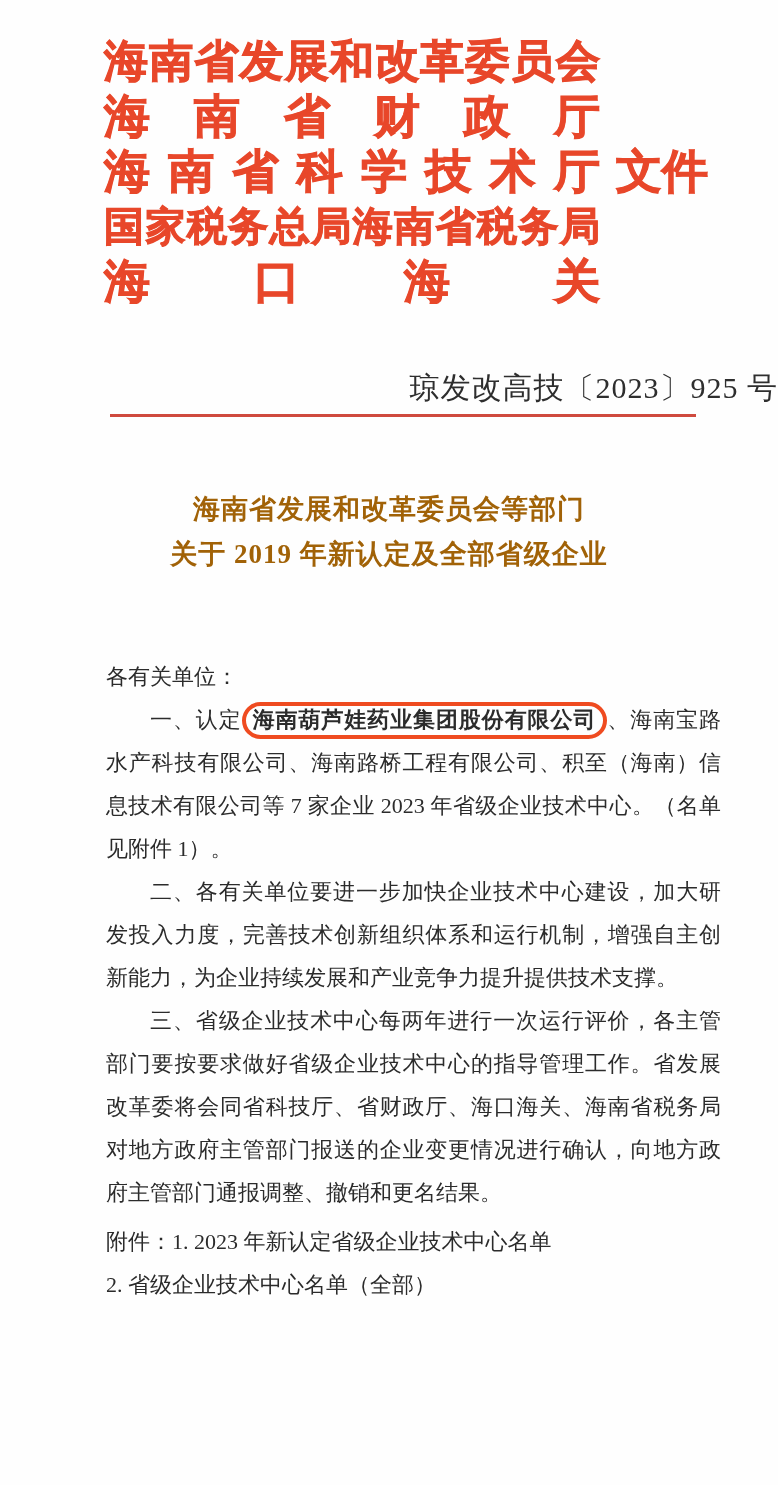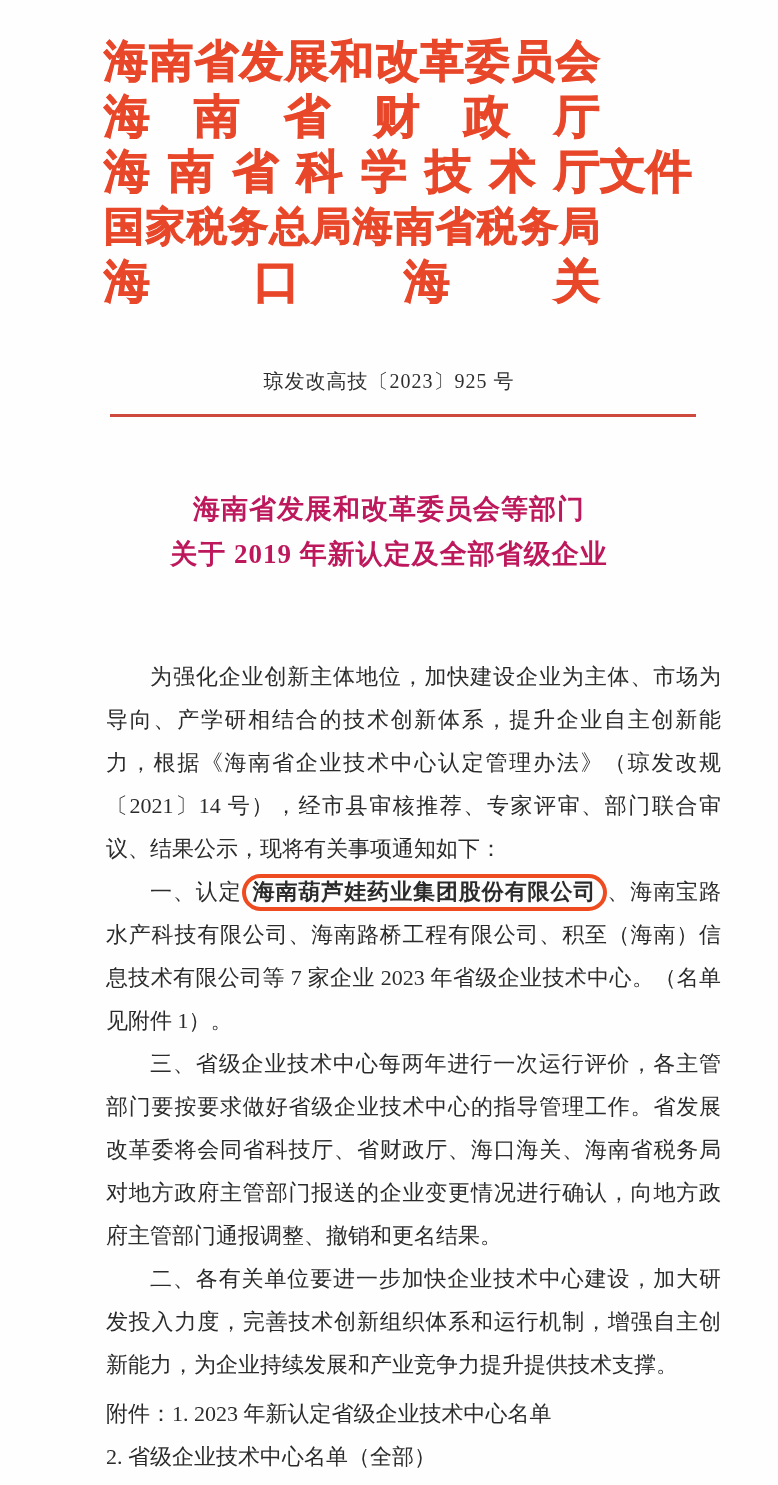--- a/index.html
+++ b/index.html
@@ -22,44 +22,45 @@
   .hdr-main{
     width:496px;
     display:flex;justify-content:space-between;align-items:center;
     font-weight:900;
     color:var(--header-red,#e8472a);
     font-family:"Liberation Serif","DejaVu Serif",serif;
     -webkit-text-stroke:1px var(--header-red,#e8472a);
     white-space:nowrap;
   }
   .hdr-suffix{
+    margin-left:16px;
     font-size:46px;font-weight:900;
     color:var(--header-red,#e8472a);
     -webkit-text-stroke:1px var(--header-red,#e8472a);
     white-space:nowrap;
   }
   
   .doc-number{
     position:absolute;top:368px;left:0;width:100%;
-    text-align:center;
-    font-size:20px;letter-spacing:1px;
+    text-align:right;
+    font-size:30px;letter-spacing:1px;
     color:#2e2e2e;
   }
   .red-divider{
     position:absolute;top:414px;left:110px;
     width:586px;height:3px;
     background:var(--divider-red,#cf4a3e);
   }
   
   .doc-title{
     position:absolute;top:487px;left:0;width:100%;
     text-align:center;
     font-size:27px;font-weight:700;
     line-height:45px;letter-spacing:1px;
-    color:#be185d;
+    color:#a16207;
   }
   
   .doc-body{
     position:absolute;top:655px;left:106px;
     width:615px;
     font-size:22px;line-height:43px;
     text-align:justify;
     color:var(--body-text,#2b2b2b);
   }
   .doc-body p{margin:0;padding:0;}
@@ -147,24 +148,24 @@
   <div class="doc-number">琼发改高技〔2023〕925 号</div>
 
   <div class="red-divider"></div>
 
   <div class="doc-title" id="doc-title">
       <div class="title-line">海南省发展和改革委员会等部门</div>
       <div class="title-line">关于 2019 年新认定及全部省级企业</div>
     </div>
 
   <div class="doc-body">
-    <p class="para">为强化企业创新主体地位，加快建设企业为主体、市场为导向、产学研相结合的技术创新体系，提升企业自主创新能力，根据《海南省企业技术中心认定管理办法》（琼发改规〔2021〕14 号），经市县审核推荐、专家评审、部门联合审议、结果公示，现将有关事项通知如下：</p>
+    <p class="salutation">各有关单位：</p>
     <p class="para"><span>一、认定</span><span class="circled">海南葫芦娃药业集团股份有限公司</span><span>、海南宝路水产科技有限公司、海南路桥工程有限公司、积至（海南）信息技术有限公司等 7 家企业 2023 年省级企业技术中心。（名单见附件 1）。</span></p>
+    <p class="para">二、各有关单位要进一步加快企业技术中心建设，加大研发投入力度，完善技术创新组织体系和运行机制，增强自主创新能力，为企业持续发展和产业竞争力提升提供技术支撑。</p>
     <p class="para">三、省级企业技术中心每两年进行一次运行评价，各主管部门要按要求做好省级企业技术中心的指导管理工作。省发展改革委将会同省科技厅、省财政厅、海口海关、海南省税务局对地方政府主管部门报送的企业变更情况进行确认，向地方政府主管部门通报调整、撤销和更名结果。</p>
-    <p class="para">二、各有关单位要进一步加快企业技术中心建设，加大研发投入力度，完善技术创新组织体系和运行机制，增强自主创新能力，为企业持续发展和产业竞争力提升提供技术支撑。</p>
 
     <div class="attachments">
       <p class="att-line-1"><span>附件：</span><span>1. 2023 年新认定省级企业技术中心名单</span></p>
       <p class="att-line-2">2. 省级企业技术中心名单（全部）</p>
     </div>
   </div>
 
 </div>
 
 </body></html>

